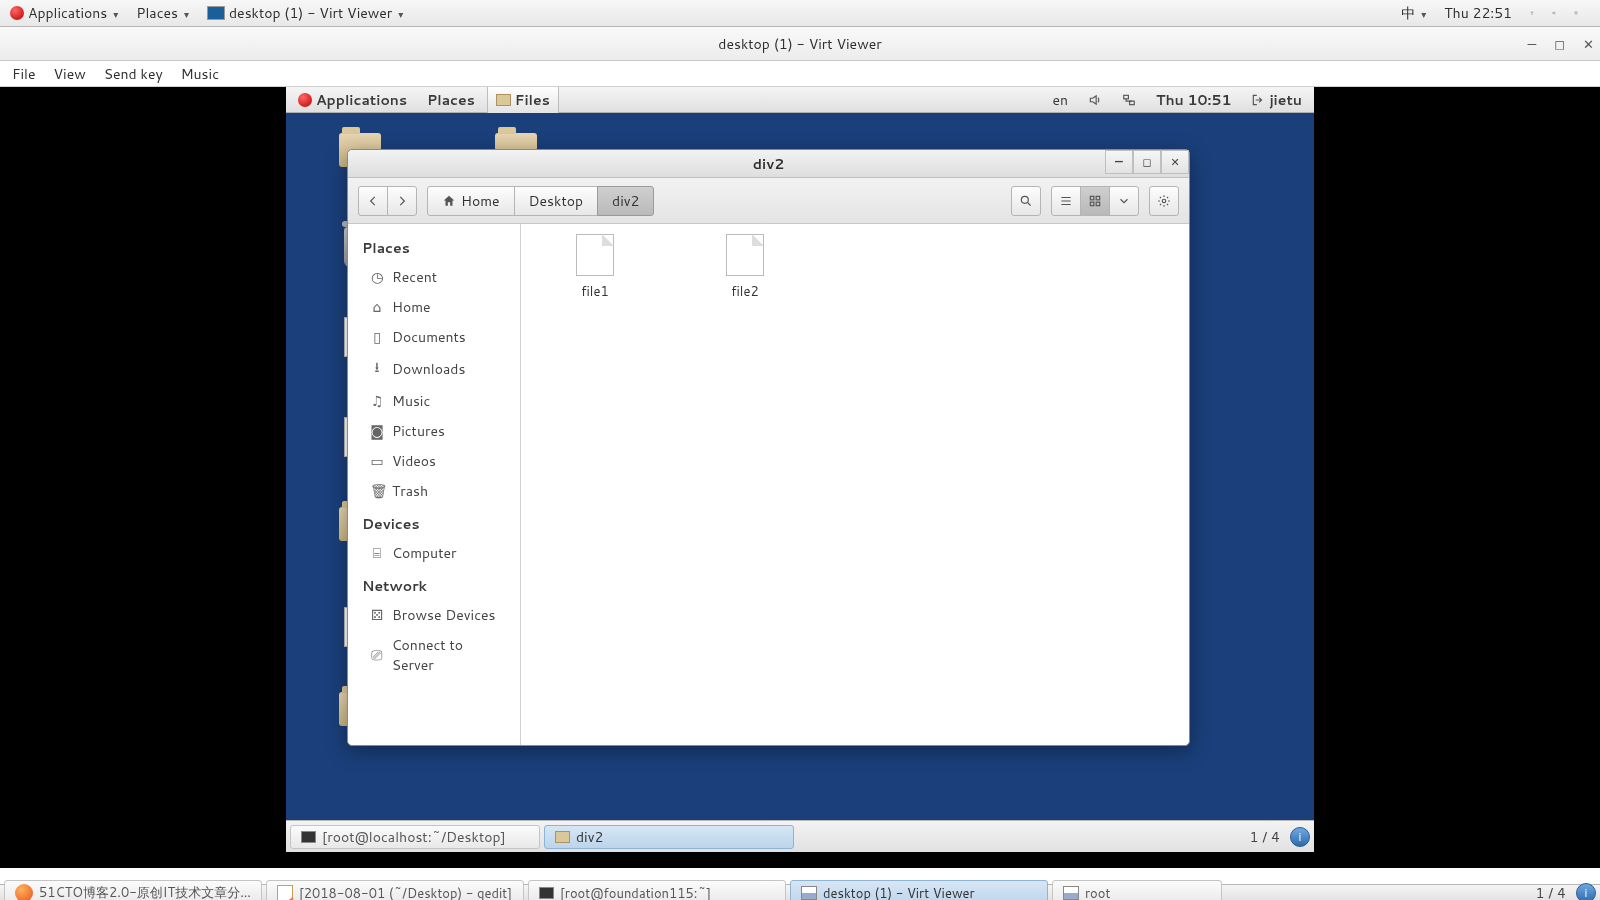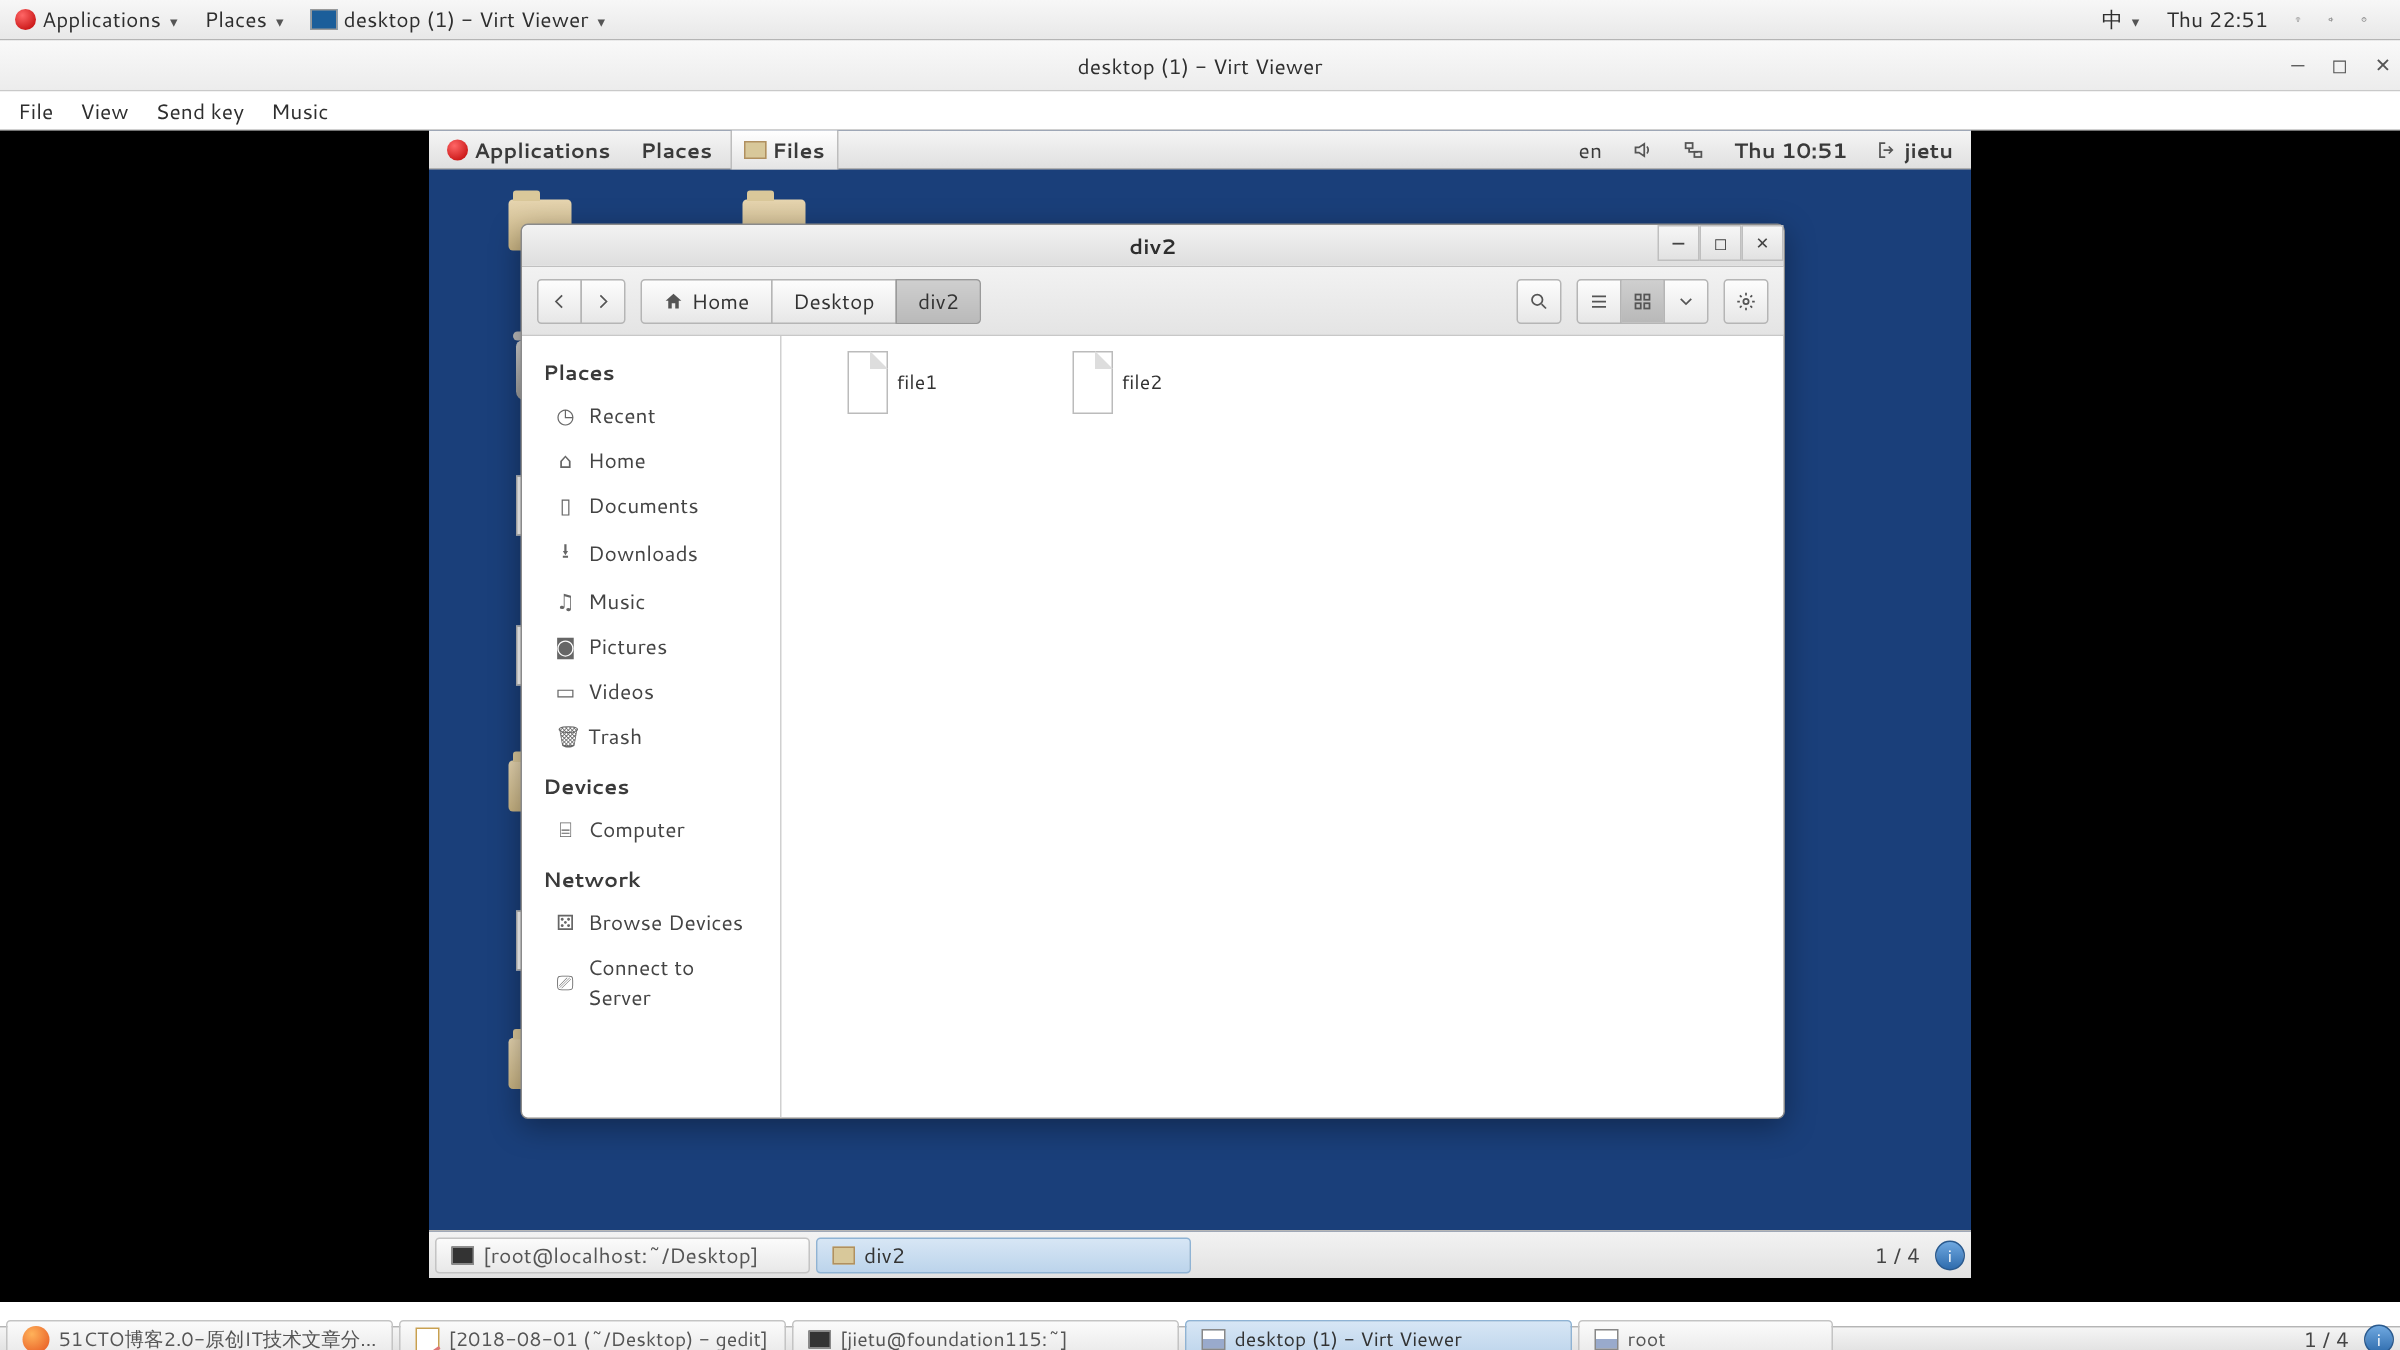--- a/index.html
+++ b/index.html
@@ -70,21 +70,21 @@
   .pathseg .seg:last-child{border-radius:0 3px 3px 0;}
   .pathseg .seg.active{background:linear-gradient(#cfcfcf,#bababa);border-color:#9a9a9a;}
   .tb-spacer{flex:1;}
 
   .naut-body { position:absolute; top:74px; bottom:0; left:0; right:0; display:flex;}
   .sidebar { width:173px; border-right:1px solid #d0d0d0; padding:6px 0; overflow:hidden;}
   .sb-head { font-weight:700; padding:8px 14px 4px; color:#3a3a3a;}
   .sb-item { display:flex; align-items:center; gap:8px; padding:5px 14px 5px 22px; color:#444;}
   .sb-item .ic{width:14px;text-align:center;color:#666;}
   .content { flex:1; padding:10px 14px; display:flex; gap:90px; align-items:flex-start;}
-  .file-entry { display:flex; flex-direction:row; align-items:center; gap:6px; width:60px;}
+  .file-entry { display:flex; flex-direction:column; align-items:center; gap:6px; width:60px;}
   .file-entry .d-file{width:38px;height:42px;}
   .file-entry .lbl{color:#333;font-size:13px;}
 
   
   .guest-tbar { position:absolute; left:0; right:0; bottom:0; height:32px;
     background:linear-gradient(#f3f3f3,#e1e1e1); border-top:1px solid #b7b7b7;
     display:flex; align-items:center; padding:0 4px; gap:4px;}
   .tb-ent { height:24px; border:1px solid #c4c4c4; background:linear-gradient(#fbfbfb,#e8e8e8);
     border-radius:3px; display:flex; align-items:center; gap:6px; padding:0 10px; min-width:250px; color:#555;}
   .tb-ent.active{background:linear-gradient(#d7e6f5,#bcd4eb);border-color:#8fb3d4;color:#333;}
@@ -398,21 +398,21 @@
   <div class="hb-ent">
     <span class="ff-ball"></span>
     <span>51CTO博客2.0-原创IT技术文章分...</span>
   </div>
   <div class="hb-ent">
     <span class="gedit-ico"></span>
     <span>[2018-08-01 (~/Desktop) - gedit]</span>
   </div>
   <div class="hb-ent">
     <span class="mini-term"></span>
-    <span>[jietu@foundation115:~]</span>
+    <span>[root@foundation115:~]</span>
   </div>
   <div class="hb-ent active">
     <span class="scr-ico"></span>
     <span>desktop (1) - Virt Viewer</span>
   </div>
   <div class="hb-ent" style="width:170px;">
     <span class="scr-ico"></span>
     <span>root</span>
   </div>
   <div style="flex:1"></div>

